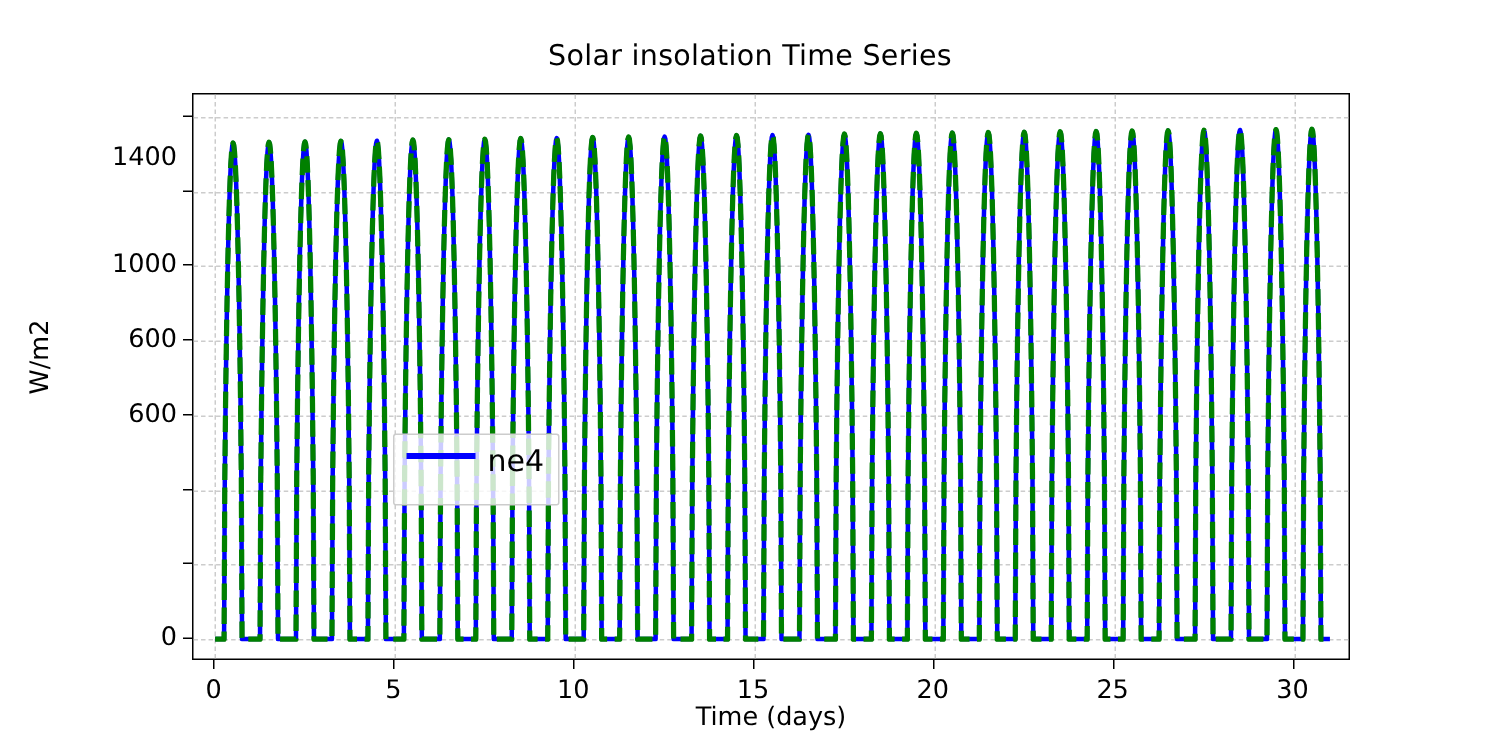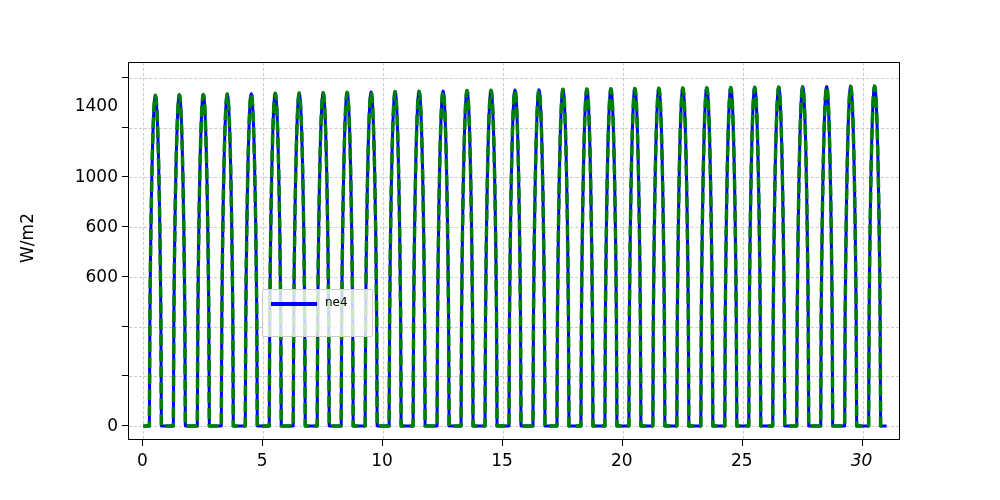--- a/index.html
+++ b/index.html
@@ -159,31 +159,32 @@
     position: absolute;
     left: 8px;
     top: 8px;
     width: 46px;
     height: 4px;
   }
   .legend-label {
     position: absolute;
     left: 62px;
     top: 1px;
-    font-size: 12px;
+    font-size: 20px;
     color: #000000;
     white-space: nowrap;
   }
   svg { display: block; }
 </style>
 </head>
 <body>
 
 <div id="figure">
 
+  <div id="chart-title">Solar insolation Time Series</div>
 
   <div id="ylabel">W/m2</div>
 
   <div id="ytick-wrap">
       <div class="ytick" style="top: 363.079px;">0</div>
       <div class="ytick" style="top: 213.868px;">600</div>
       <div class="ytick" style="top: 164.132px;">600</div>
       <div class="ytick" style="top: 114.395px;">1000</div>
       <div class="ytick" style="top: 14.9211px; margin-top: 28px;">1400</div>
     </div>
@@ -237,17 +238,18 @@
       <div class="xtick" style="left: 134.261px;">5</div>
       <div class="xtickmark" style="left: 134.261px;"></div>
       <div class="xtick" style="left: 254.137px;">10</div>
       <div class="xtickmark" style="left: 254.137px;"></div>
       <div class="xtick" style="left: 374.012px;">15</div>
       <div class="xtickmark" style="left: 374.012px;"></div>
       <div class="xtick" style="left: 493.888px; text-align: center;">20</div>
       <div class="xtickmark" style="left: 493.888px;"></div>
       <div class="xtick" style="left: 613.764px;">25</div>
       <div class="xtickmark" style="left: 613.764px;"></div>
-      <div class="xtick" style="left: 733.64px; font-style: italic;">30</div>
+      <div class="xtick" style="left: 733.64px;">30</div>
       <div class="xtickmark" style="left: 733.64px;"></div>
     </div>
+  <div id="xlabel">Time (days)</div>
 
 </div>
 
 </body></html>

